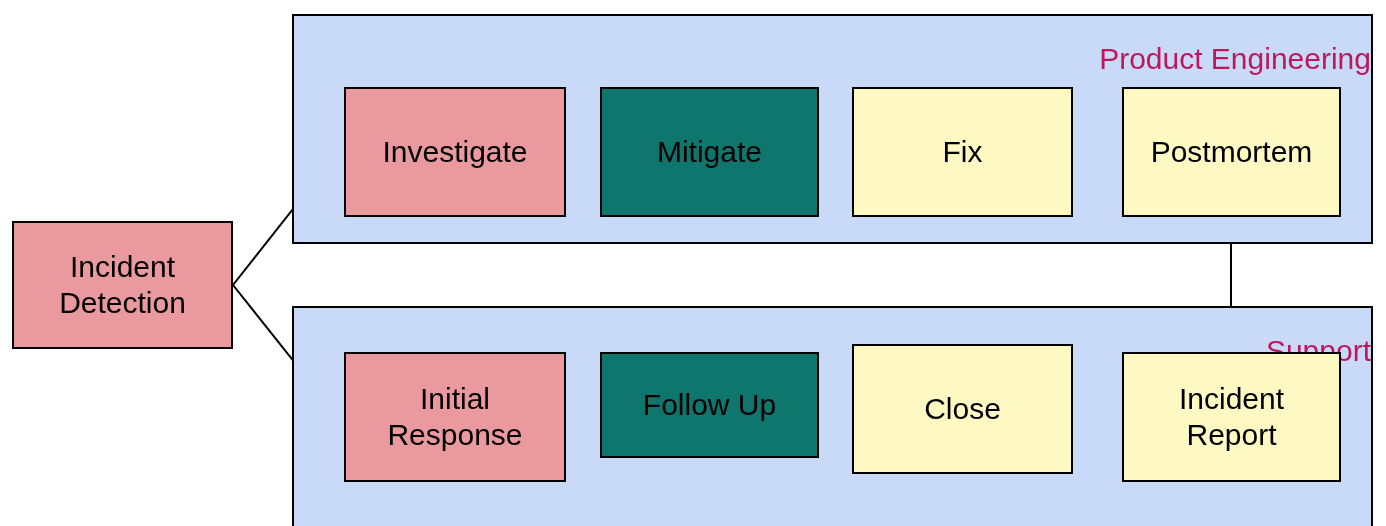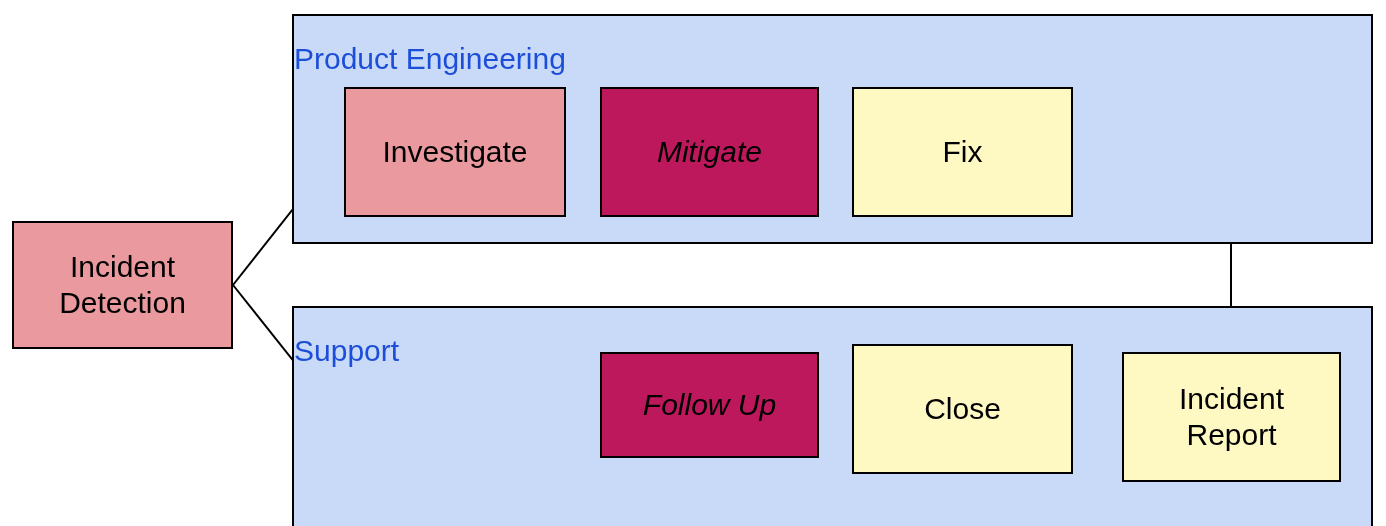--- a/index.html
+++ b/index.html
@@ -21,24 +21,24 @@
   .swimlane {
     position: absolute;
     background: #c9daf8;
     border: 2px solid #000000;
     box-sizing: border-box;
   }
   .swimlane-title {
     position: absolute;
     left: 0;
     right: 0;
-    text-align: left;
+    text-align: right;
     font-size: 30px;
     line-height: 34px;
-    color: #1d4ed8;
+    color: #be185d;
     font-family: "Liberation Sans", sans-serif;
     white-space: nowrap;
   }
   .node {
     position: absolute;
     border: 2px solid #000000;
     box-sizing: border-box;
     display: flex;
     align-items: center;
     justify-content: center;
@@ -47,21 +47,21 @@
     line-height: 36px;
     color: #000000;
     font-family: "Liberation Sans", sans-serif;
   }
   .node-label {
     display: block;
     white-space: pre-line;
     padding: 0 4px;
   }
   .fill-red   { background: #ea9a9e; }
-  .fill-yellow{ background: #be185d; font-style: italic; }
+  .fill-yellow{ background: #0f766e; }
   .fill-green { background: #fef9c3; }
   .edge-layer {
     position: absolute;
     left: 0;
     top: 0;
     width: 1386px;
     height: 526px;
     pointer-events: none;
   }
 </style>
@@ -128,25 +128,32 @@
   </div>
 
   <div class="node fill-yellow" style="left:600px; top:87px; width:219px; height:130px;">
     <span class="node-label">Mitigate</span>
   </div>
 
   <div class="node fill-green" style="left:852px; top:87px; width:221px; height:130px;">
     <span class="node-label">Fix</span>
   </div>
 
+  <div class="node fill-green" style="left:1122px; top:87px; width:219px; height:130px;">
+    <span class="node-label">Postmortem</span>
+  </div>
 
   <div class="swimlane" style="left:292px; top:272px; width:1081px; height:246px;margin-top:34px;">
     <div class="swimlane-title" style="top:26px;">Support</div>
   </div>
 
+  <div class="node fill-red" style="left:344px; top:352px; width:222px; height:130px;">
+    <span class="node-label">Initial
+Response</span>
+  </div>
 
   <div class="node fill-yellow" style="left:600px; top:352px; width:219px; height:106px;">
     <span class="node-label">Follow Up</span>
   </div>
 
   <div class="node fill-green" style="left:852px; top:344px; width:221px; height:130px;">
     <span class="node-label">Close</span>
   </div>
 
   <div class="node fill-green" style="left:1122px; top:352px; width:219px; height:130px;">

